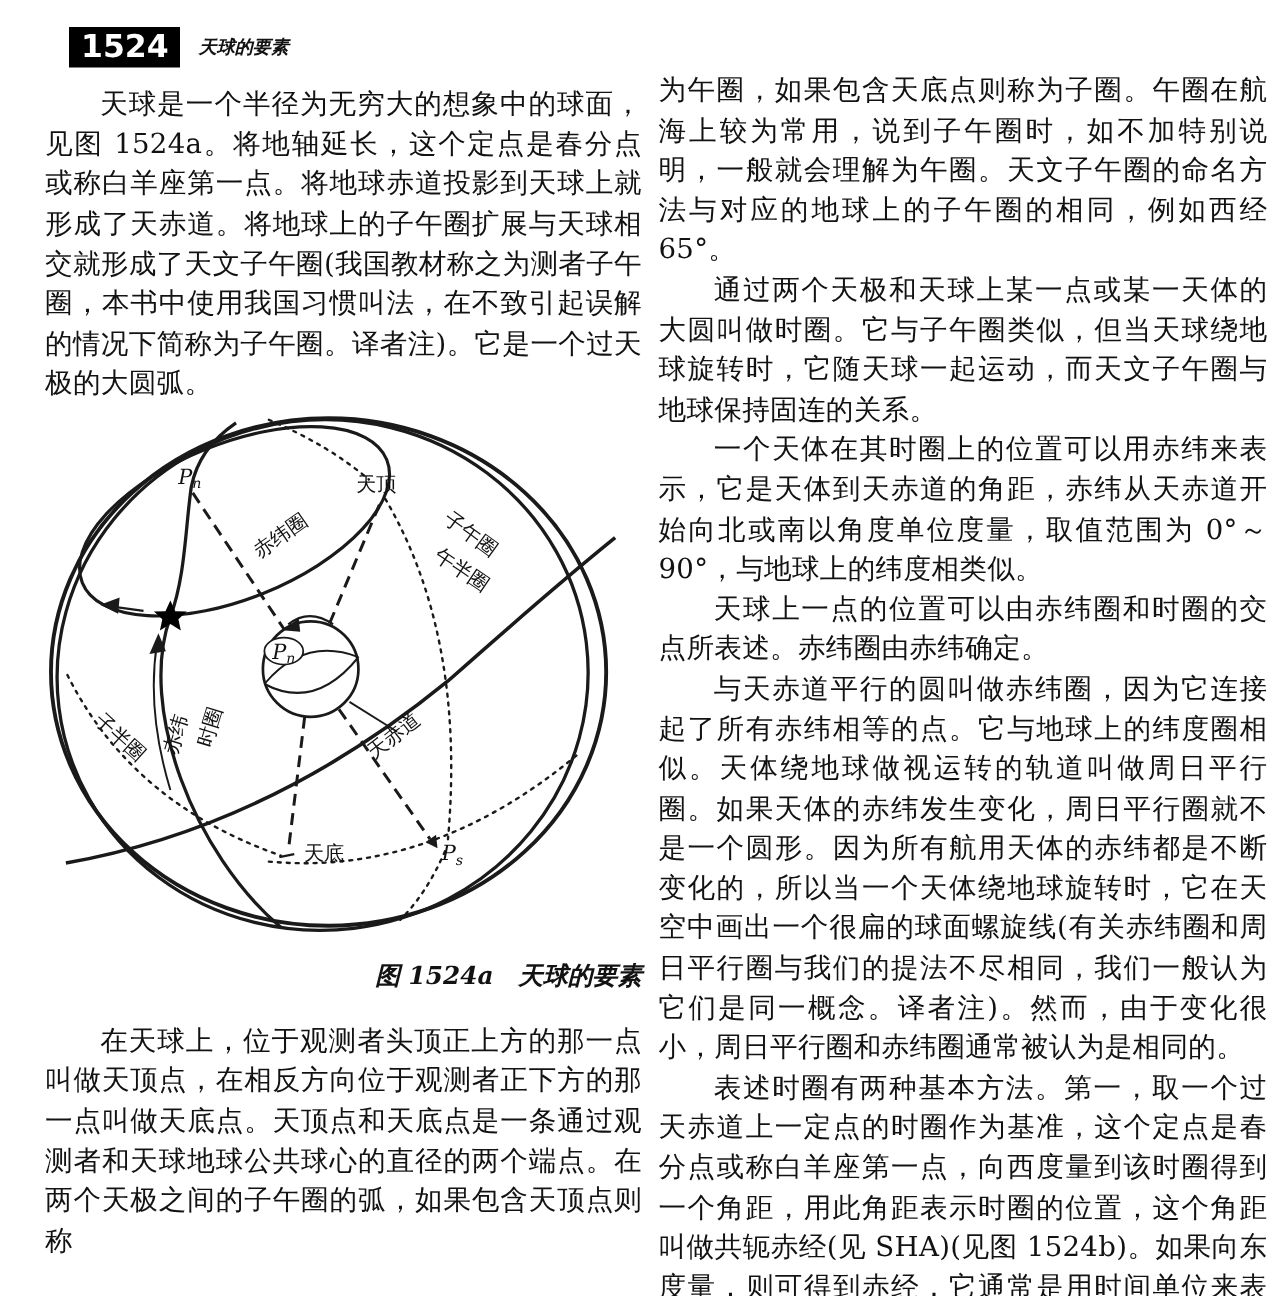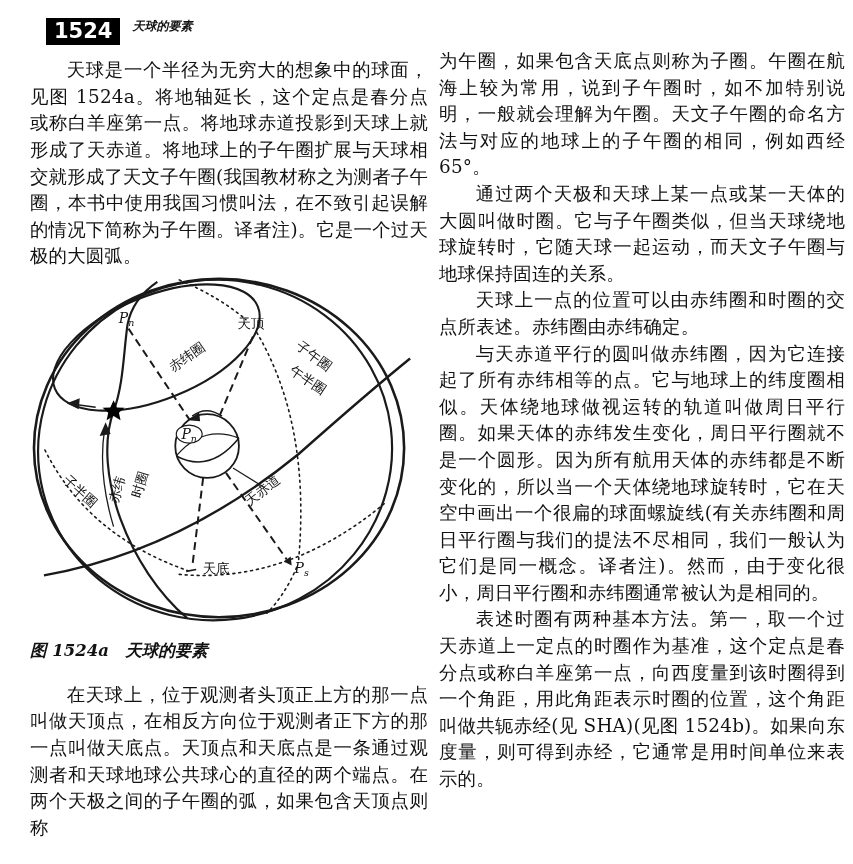--- a/index.html
+++ b/index.html
@@ -15,31 +15,31 @@
   .col-left  { flex: 0 0 398px; width: 398px; }
   .col-right { flex: 1 1 auto; margin-top: 40px; }
   p.para {
     margin: 0;
     font-size: 18.4px;
     line-height: 26.6px;
     text-align: justify;
     letter-spacing: 0.2px;
   }
   .indent { text-indent: 2em; }
-  .section-header { display: flex; gap: 12px; margin: 10px 0 12px 16px; }
+  .section-header { display: flex; align-items: center; gap: 12px; margin: 10px 0 12px 16px; }
   .section-number {
     background: #000; color: #fff;
     font-family: "DejaVu Sans", "Liberation Sans", sans-serif;
     font-weight: bold; font-size: 21px;
     padding: 1px 8px 2px; line-height: 1.15;
   }
   .section-title { font-size: 12px; font-weight: bold; font-style: italic; }
   figure.fig { margin: 4px 0 20px; }
   .fig-caption {
-    text-align: left;
+    text-align: right;
     font-size: 16.5px; font-weight: bold; font-style: italic;
     margin: 6px 0 12px;
   }
   svg .ln   { fill: none; stroke: #1a1a1a; }
   svg text  { fill: #111; font-family: "DejaVu Serif", "Liberation Serif", serif; }
   svg .cjk  { font-size: 13.5px; }
   svg .pl   { font-style: italic; font-size: 14px; }
   svg .psub { font-style: italic; font-size: 9.5px; }
 </style>
 </head>
@@ -110,18 +110,19 @@
 
       <figcaption class="fig-caption">图 1524a　天球的要素</figcaption>
     </figure>
 
     <p class="para indent">在天球上，位于观测者头顶正上方的那一点叫做天顶点，在相反方向位于观测者正下方的那一点叫做天底点。天顶点和天底点是一条通过观测者和天球地球公共球心的直径的两个端点。在两个天极之间的子午圈的弧，如果包含天顶点则称</p>
   </div>
 
   <div class="col-right">
     <p class="para">为午圈，如果包含天底点则称为子圈。午圈在航海上较为常用，说到子午圈时，如不加特别说明，一般就会理解为午圈。天文子午圈的命名方法与对应的地球上的子午圈的相同，例如西经 65°。</p>
     <p class="para indent">通过两个天极和天球上某一点或某一天体的大圆叫做时圈。它与子午圈类似，但当天球绕地球旋转时，它随天球一起运动，而天文子午圈与地球保持固连的关系。</p>
+    <p class="para indent">一个天体在其时圈上的位置可以用赤纬来表示，它是天体到天赤道的角距，赤纬从天赤道开始向北或南以角度单位度量，取值范围为 0°～90°，与地球上的纬度相类似。</p>
     <p class="para indent">天球上一点的位置可以由赤纬圈和时圈的交点所表述。赤纬圈由赤纬确定。</p>
     <p class="para indent">与天赤道平行的圆叫做赤纬圈，因为它连接起了所有赤纬相等的点。它与地球上的纬度圈相似。天体绕地球做视运转的轨道叫做周日平行圈。如果天体的赤纬发生变化，周日平行圈就不是一个圆形。因为所有航用天体的赤纬都是不断变化的，所以当一个天体绕地球旋转时，它在天空中画出一个很扁的球面螺旋线(有关赤纬圈和周日平行圈与我们的提法不尽相同，我们一般认为它们是同一概念。译者注)。然而，由于变化很小，周日平行圈和赤纬圈通常被认为是相同的。</p>
     <p class="para indent">表述时圈有两种基本方法。第一，取一个过天赤道上一定点的时圈作为基准，这个定点是春分点或称白羊座第一点，向西度量到该时圈得到一个角距，用此角距表示时圈的位置，这个角距叫做共轭赤经(见 SHA)(见图 1524b)。如果向东度量，则可得到赤经，它通常是用时间单位来表示的。</p>
   </div>
 
 </div>
 
 </body></html>

